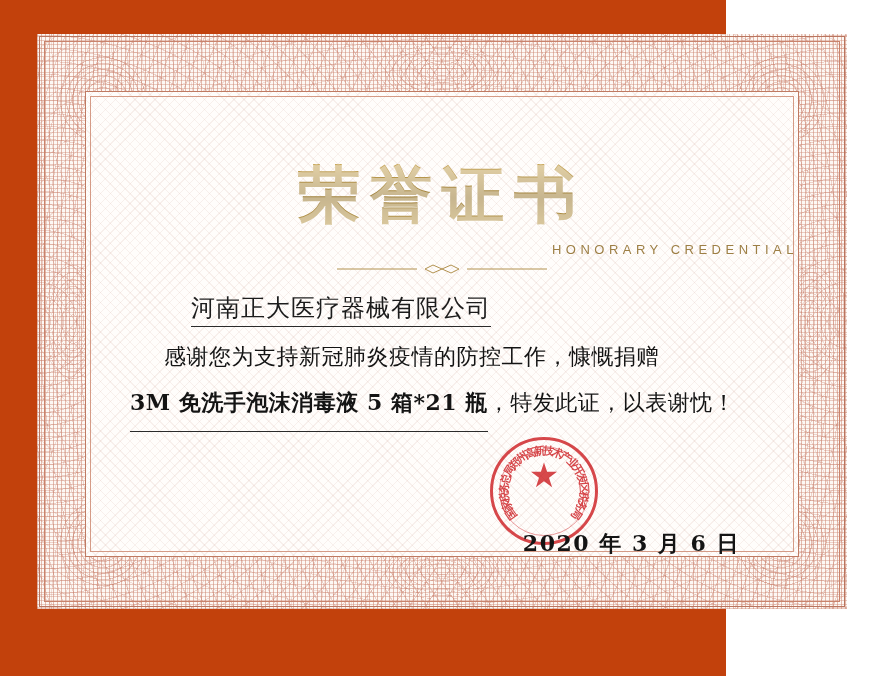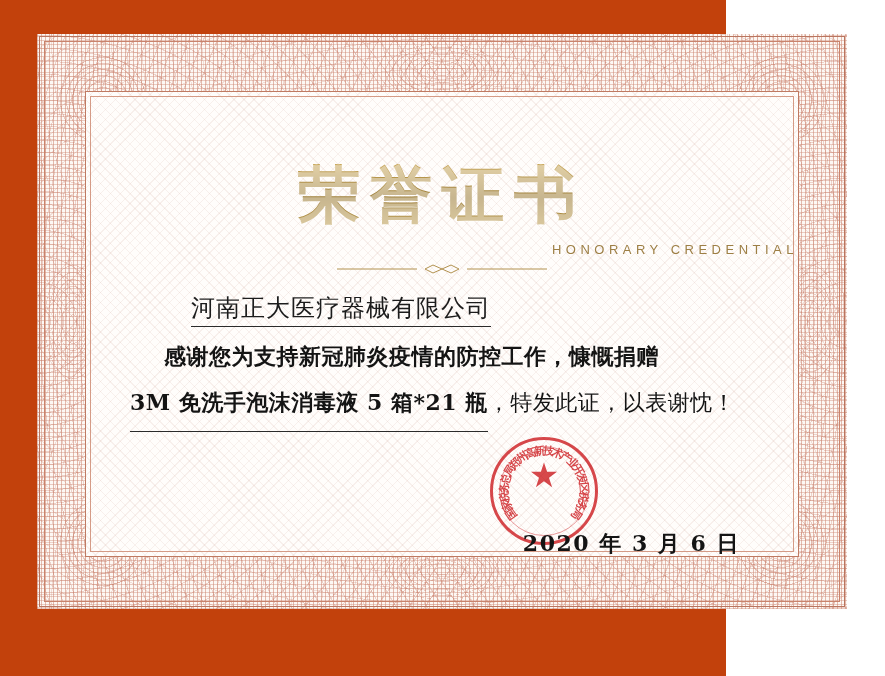--- a/index.html
+++ b/index.html
@@ -200,21 +200,20 @@
 
   .body-line-1 {
     position: absolute;
     left: 78px;
     right: 40px;
     top: 250px;
     font-size: 22px;
     color: #141414;
     font-family: "DejaVu Serif", serif;
     letter-spacing: 0.5px;
-    font-weight: bold;
   }
 
   .body-line-2 {
     position: absolute;
     left: 44px;
     right: 30px;
     top: 296px;
     font-size: 22px;
     color: #141414;
     font-family: "DejaVu Serif", serif;

